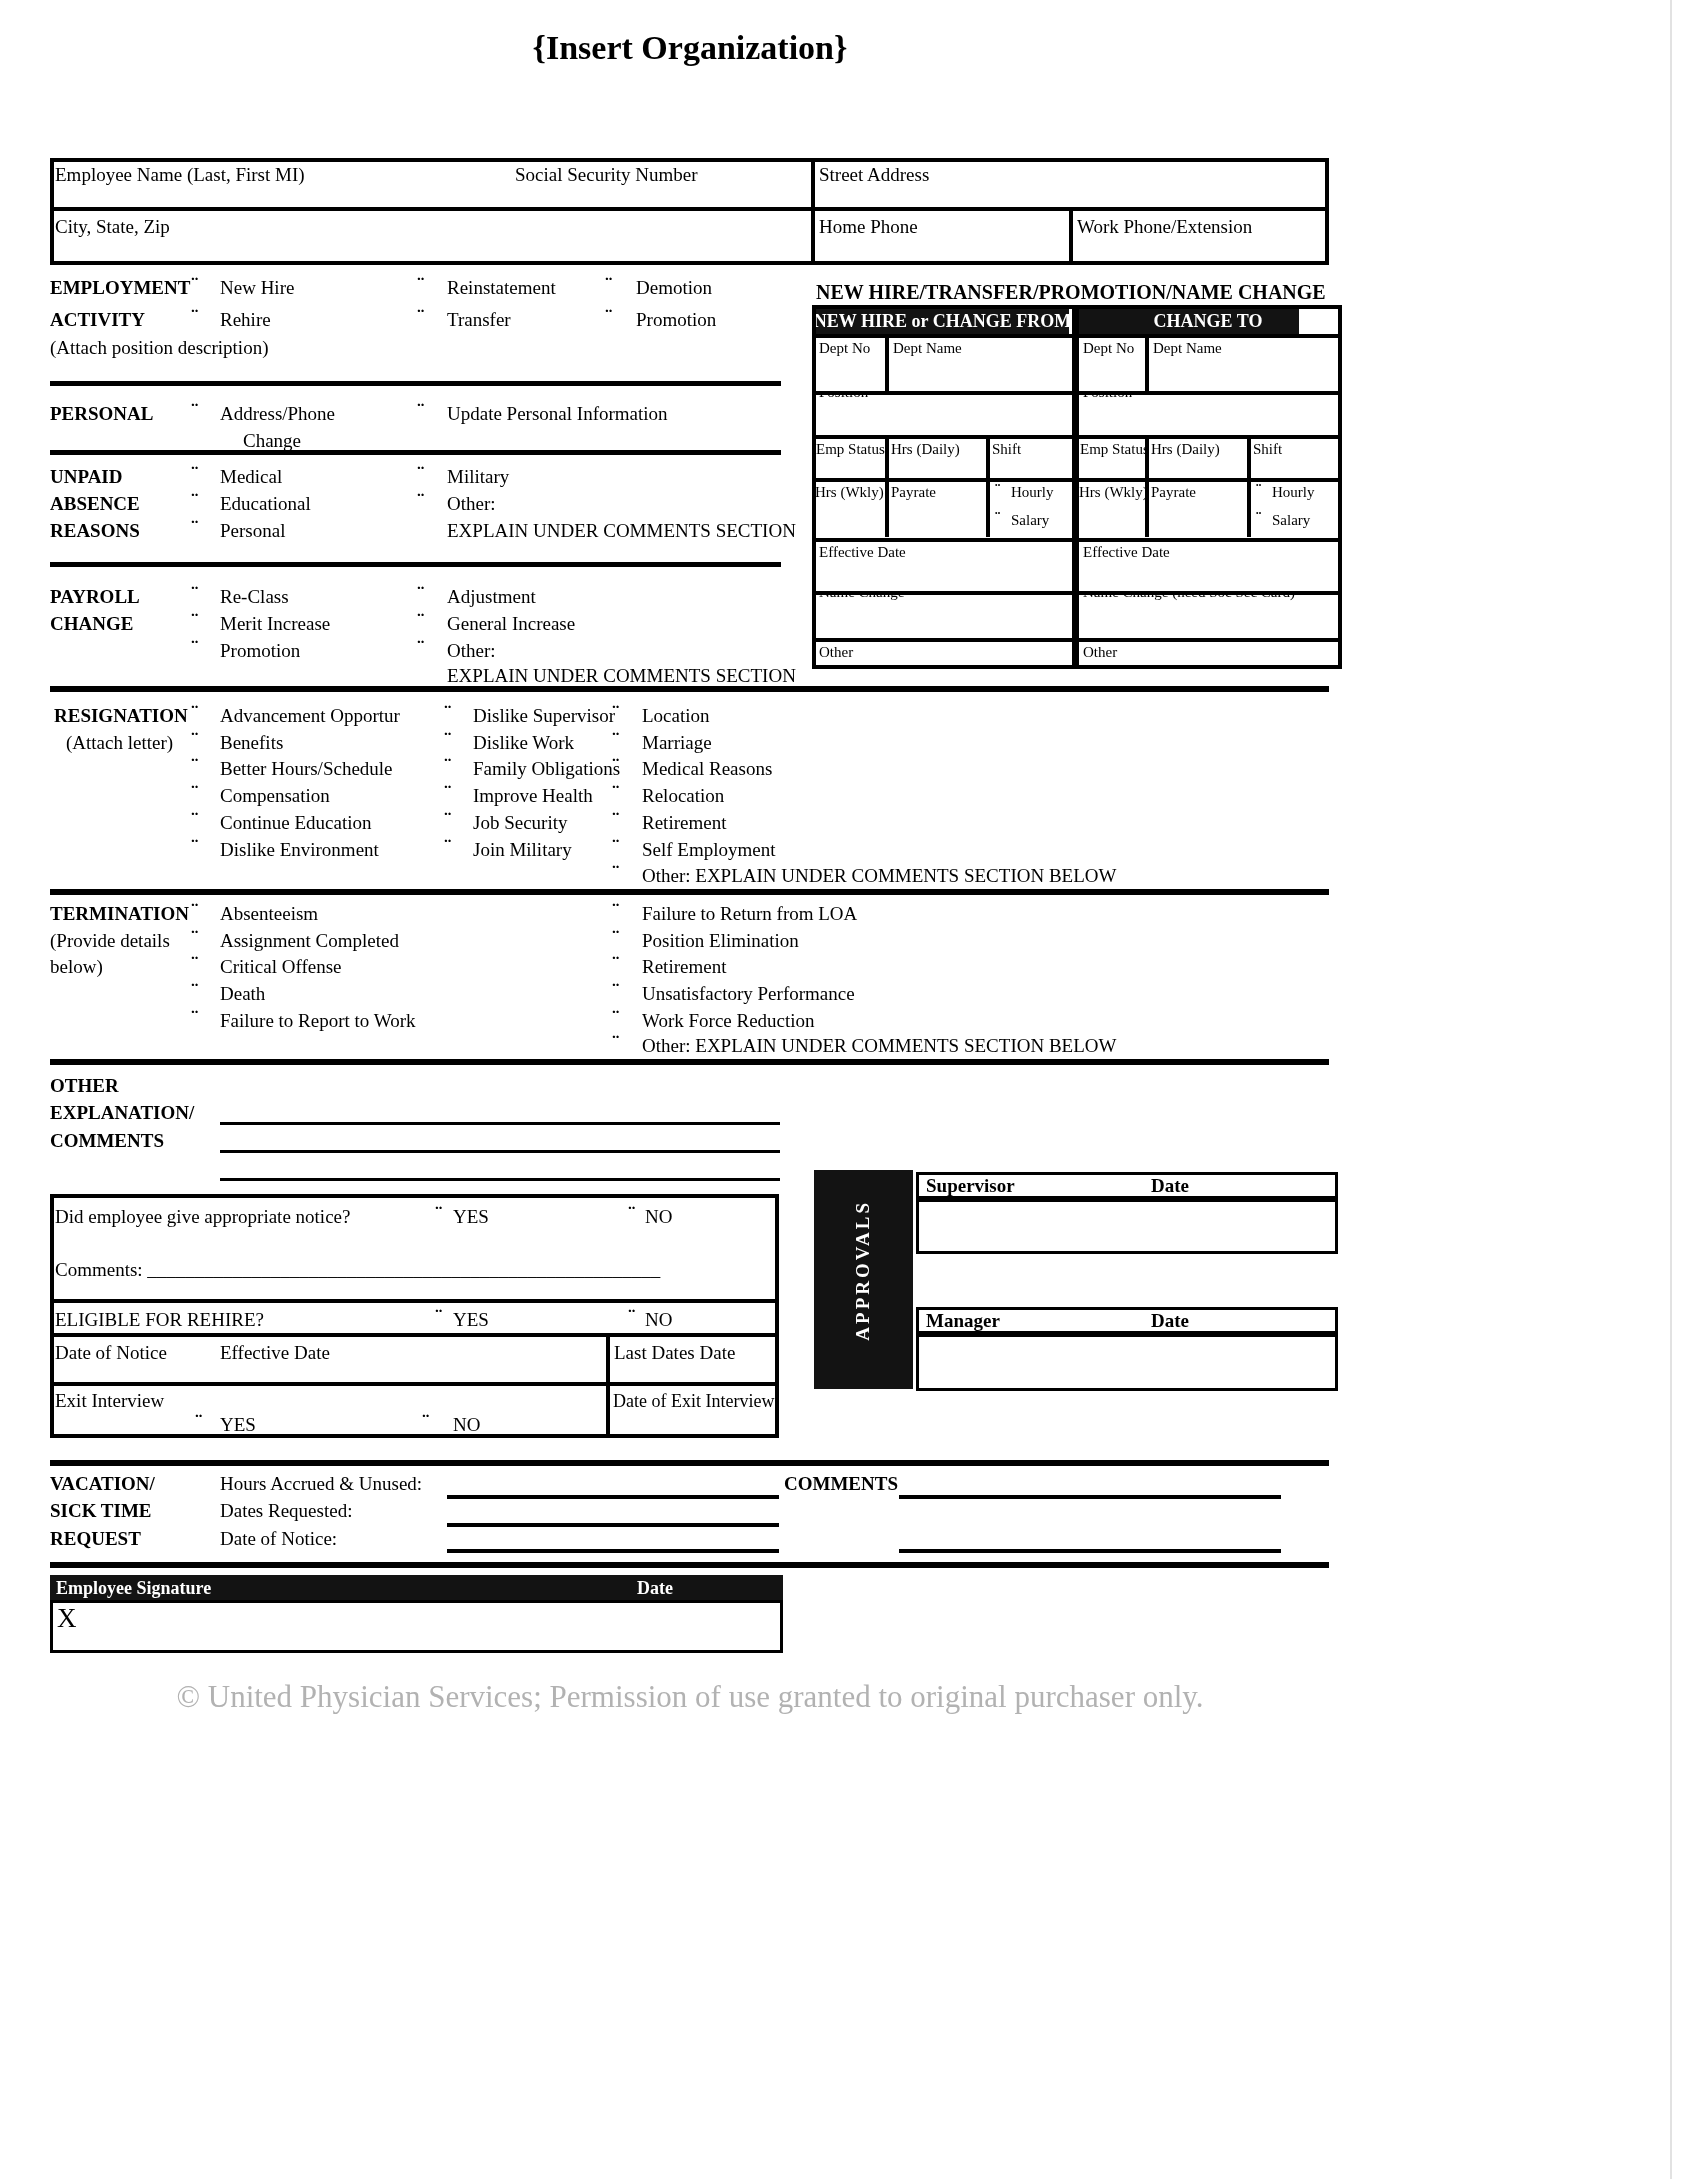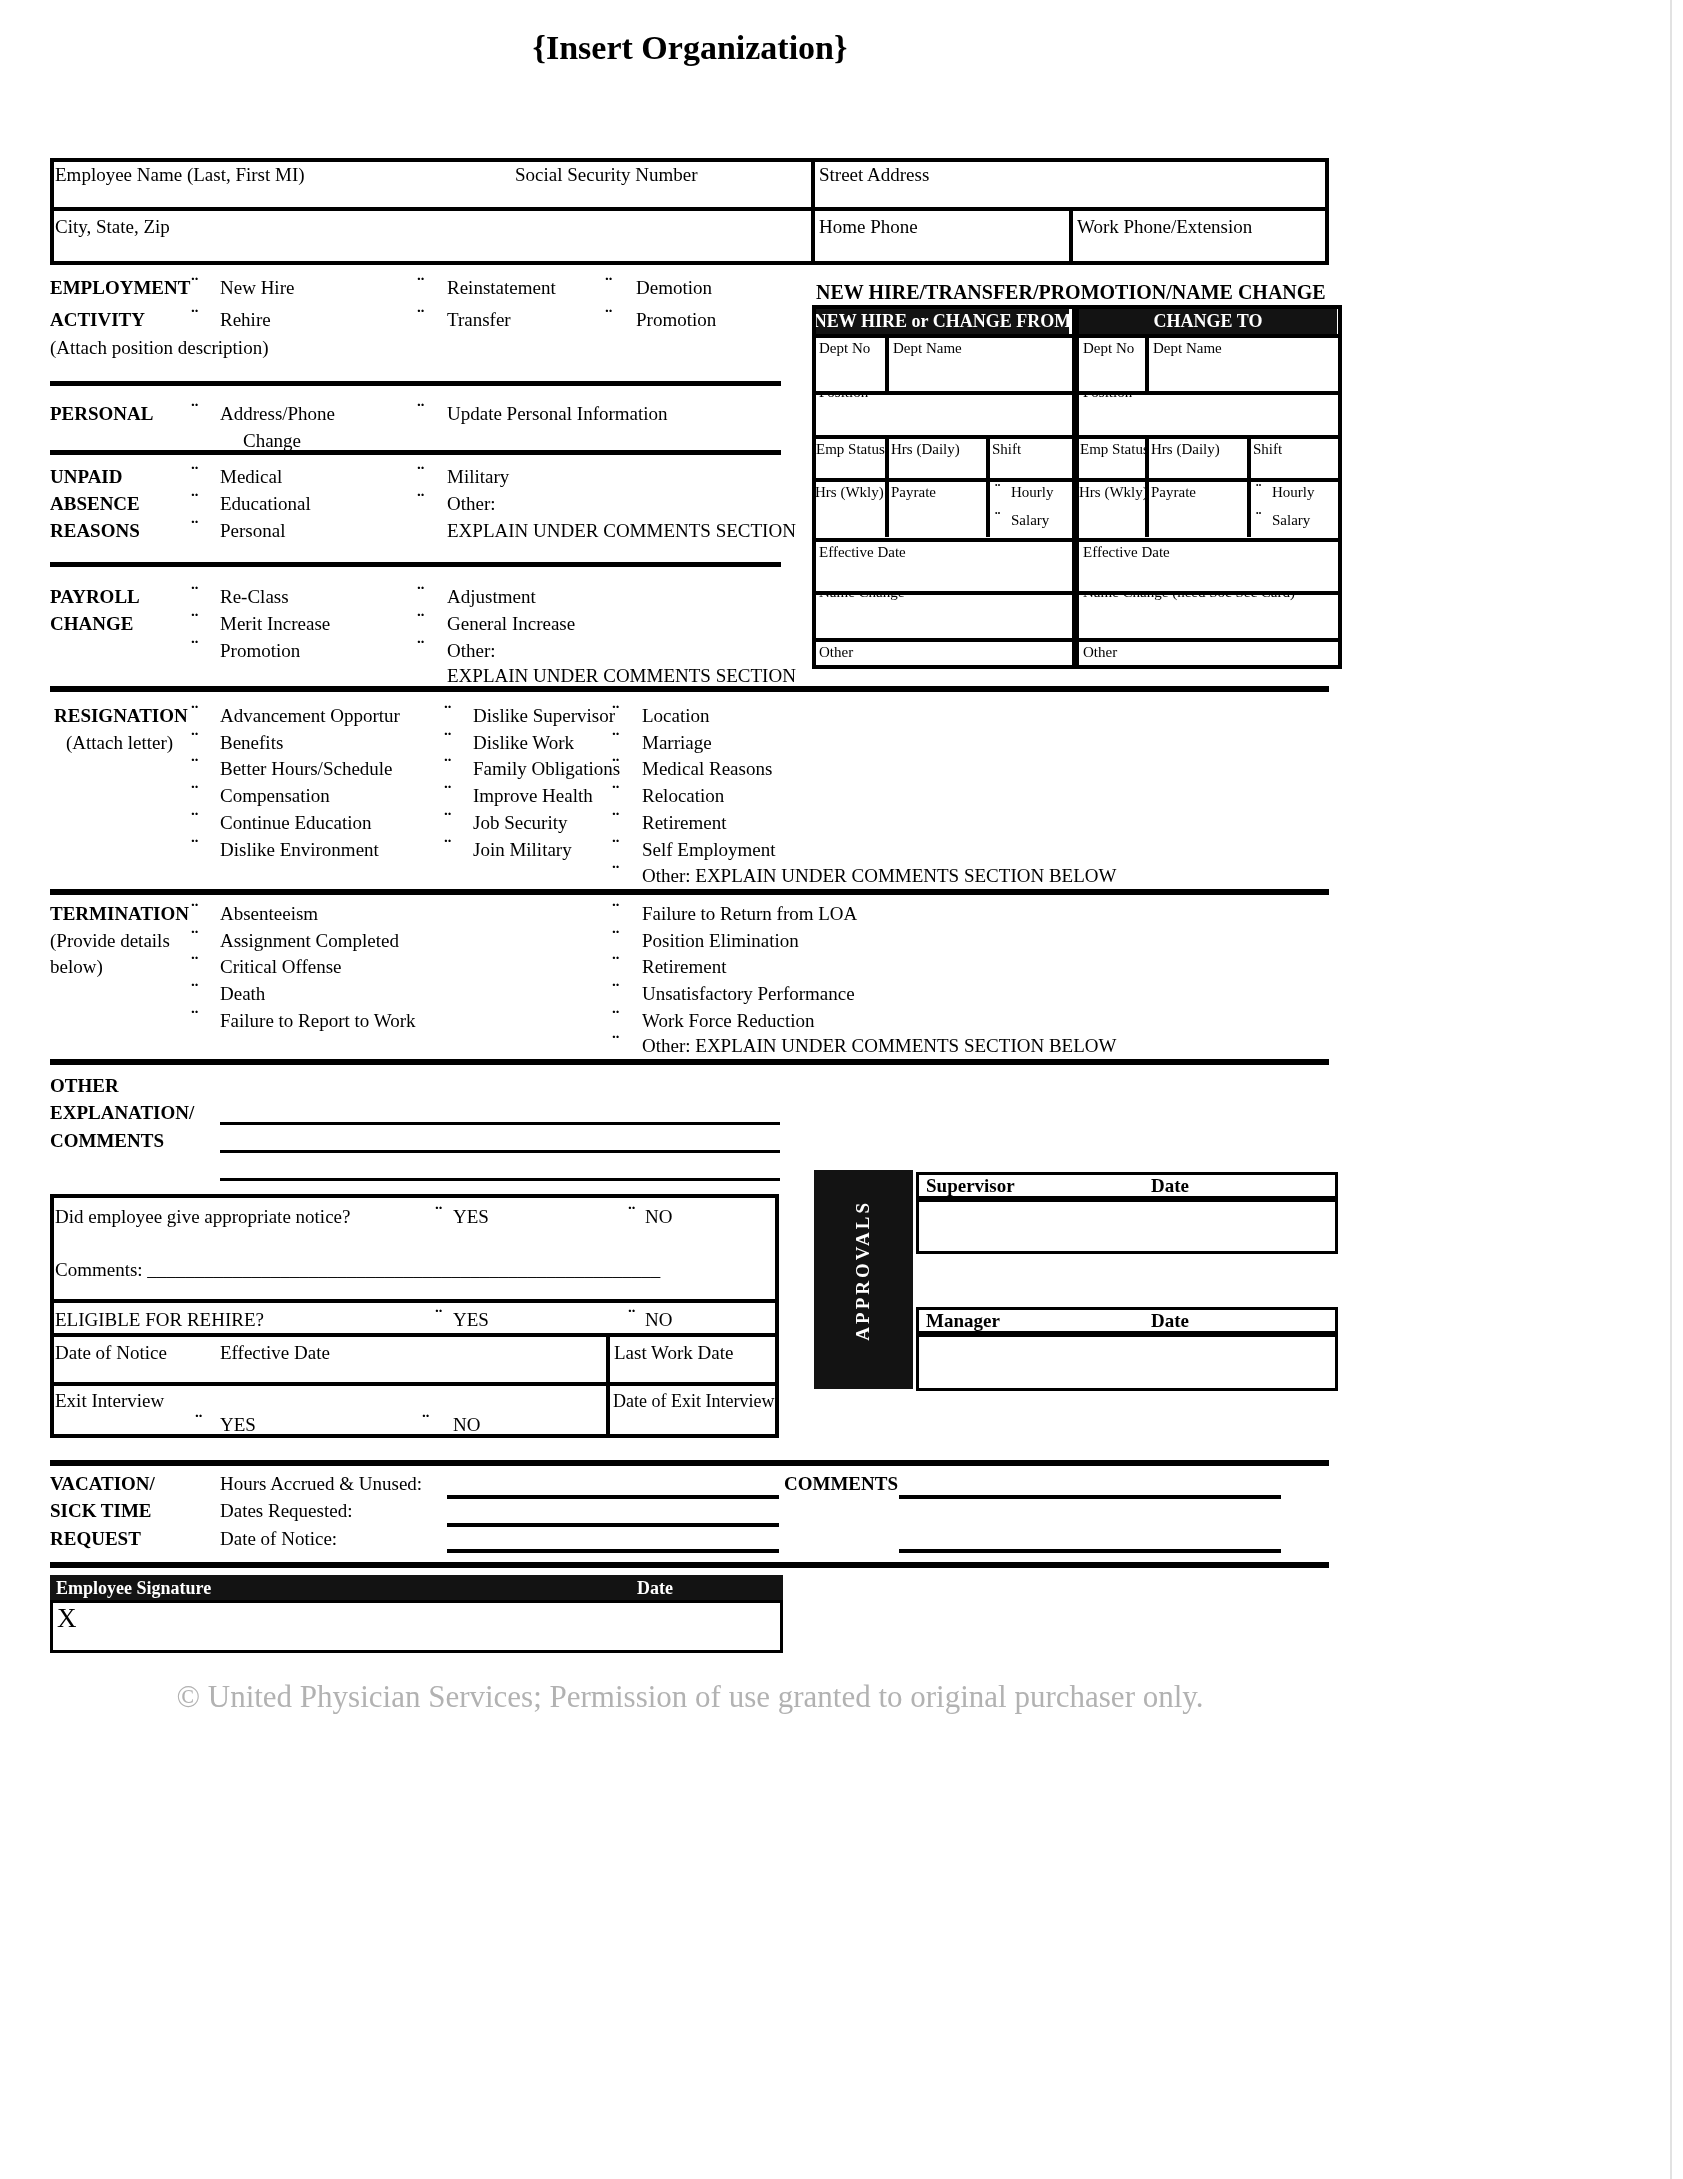--- a/index.html
+++ b/index.html
@@ -104,21 +104,21 @@
   <div class="hr" style="left:50px;top:686px;width:1279px;height:6px;"></div>
 
   <span class="t b" style="left:816px;top:281px;font-size:20px;">NEW HIRE/TRANSFER/PROMOTION/NAME CHANGE</span>
   <div class="box" style="left:812px;top:305px;width:530px;height:364px;"></div>
   <div class="hr" style="left:1072px;top:305px;width:7px;height:364px;"></div>
   <div class="bar" style="left:816px;top:309px;width:253px;height:25px;">
     <div class="clip" style="left:0;top:0;width:253px;height:25px;">
       <span class="t b wt center" style="left:-8px;top:2px;width:269px;font-size:18px;">NEW HIRE or CHANGE FROM</span>
     </div>
   </div>
-  <div class="bar" style="left:1079px;top:309px;width:258px;height:25px;">
+  <div class="bar" style="left:1079px;top:309px;width:220px;height:25px;">
     <span class="t b wt center" style="left:0;top:2px;width:258px;font-size:18px;">CHANGE TO</span>
   </div>
 
   <div class="hr" style="left:814px;top:334px;width:524px;height:4px;"></div>
   <div class="hr" style="left:814px;top:391px;width:524px;height:4px;"></div>
   <div class="hr" style="left:814px;top:435px;width:524px;height:4px;"></div>
   <div class="hr" style="left:814px;top:478px;width:524px;height:4px;"></div>
   <div class="hr" style="left:814px;top:538px;width:524px;height:4px;"></div>
   <div class="hr" style="left:814px;top:591px;width:524px;height:4px;"></div>
   <div class="hr" style="left:814px;top:638px;width:524px;height:4px;"></div>
@@ -266,21 +266,21 @@
   <div class="hr" style="left:50px;top:1299px;width:729px;height:4px;"></div>
   <span class="t" style="left:55px;top:1309px;">ELIGIBLE FOR REHIRE?</span>
   <i class="cb" style="left:434px;top:1311px;"></i>
   <span class="t" style="left:453px;top:1309px;">YES</span>
   <i class="cb" style="left:627px;top:1311px;"></i>
   <span class="t" style="left:645px;top:1309px;">NO</span>
   <div class="hr" style="left:50px;top:1333px;width:729px;height:4px;"></div>
   <span class="t" style="left:55px;top:1342px;">Date of Notice</span>
   <span class="t" style="left:220px;top:1342px;">Effective Date</span>
   <div class="hr" style="left:606px;top:1333px;width:4px;height:105px;"></div>
-  <span class="t" style="left:614px;top:1342px;">Last Work Date</span>
+  <span class="t" style="left:614px;top:1342px;">Last Dates Date</span>
   <div class="hr" style="left:50px;top:1382px;width:729px;height:4px;"></div>
   <span class="t" style="left:55px;top:1390px;">Exit Interview</span>
   <i class="cb" style="left:194px;top:1416px;"></i>
   <span class="t" style="left:220px;top:1414px;">YES</span>
   <i class="cb" style="left:421px;top:1416px;"></i>
   <span class="t" style="left:453px;top:1414px;">NO</span>
   <span class="t s18" style="left:613px;top:1391px;">Date of Exit Interview</span>
 
   <div class="bar" style="left:814px;top:1170px;width:99px;height:219px;">
     <span class="t b wt" style="left:38px;top:30px;writing-mode:vertical-rl;transform:rotate(180deg);letter-spacing:3px;font-size:19px;">APPROVALS</span>

